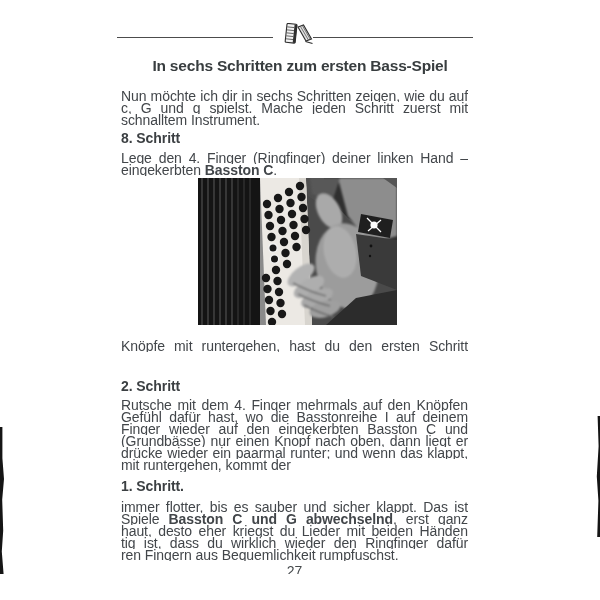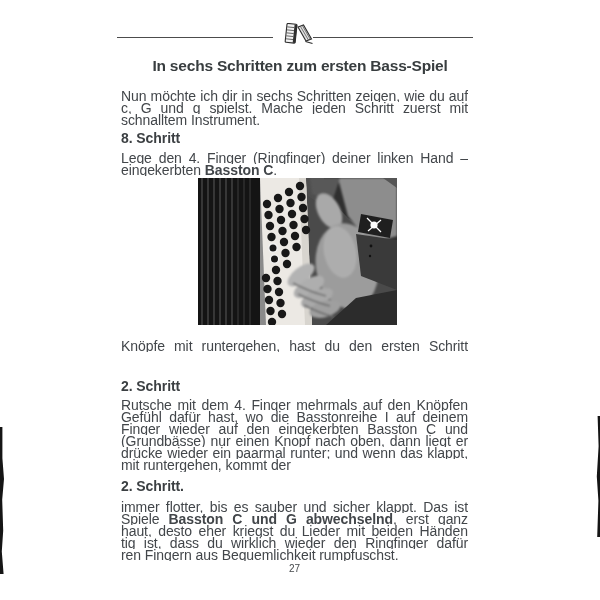--- a/index.html
+++ b/index.html
@@ -18,21 +18,21 @@
   .col{
     position:absolute;left:121px;width:347px;
     font-size:14px;line-height:12.1px;letter-spacing:-0.08px;color:#42464a;
   }
   .tline{height:12.1px;overflow:hidden;text-align:justify;text-align-last:justify;}
   .tline.last{text-align-last:left;}
   .heading{font-weight:bold;color:#3b3f42;}
   .photo{position:absolute;left:198px;top:178px;width:199px;height:147px;}
   .pagenum{
     position:absolute;left:121px;top:563px;width:347px;text-align:center;
-    font-size:10px;color:#45494c;
+    font-size:14px;color:#45494c;
   }
   .edge-mark{position:absolute;background:#151515;width:4px;}
   .edge-mark.left{
     left:0;top:427px;height:173px;
     clip-path:polygon(0% 0%,60% 0%,60% 18%,100% 30%,55% 42%,80% 60%,45% 72%,100% 88%,100% 100%,0% 100%);
   }
   .edge-mark.right{
     right:0;top:416px;height:121px;
     clip-path:polygon(40% 0%,100% 0%,100% 100%,30% 100%,60% 70%,20% 50%,65% 25%);
   }
@@ -186,21 +186,21 @@
   <div class="col heading" style="top:380px">2. Schritt</div>
   <div class="col" style="top:399px">
       <div class="tline">Rutsche mit dem 4. Finger mehrmals auf den Knöpfen der <b>Basstonreihe I (Grund-</b></div>
       <div class="tline">Gefühl dafür hast, wo die Basstonreihe I auf deinem Instrument liegt, lege deinen 1.</div>
       <div class="tline">Finger wieder auf den eingekerbten Basston C und rutsche damit die Basstonreihe I</div>
       <div class="tline">(Grundbässe) nur einen Knopf nach oben, dann liegt er auf dem <b>Basston G</b>! Diesen</div>
       <div class="tline">drücke wieder ein paarmal runter; und wenn das klappt, ohne dass Nachbarknöpfe</div>
       <div class="tline last">mit runtergehen, kommt der</div>
     </div>
 
-  <div class="col heading" style="top:480px">2. Schritt.</div>
+  <div class="col heading" style="top:480px">1. Schritt.</div>
   <div class="col" style="top:501px">
       <div class="tline">immer flotter, bis es sauber und sicher klappt. Das ist ganz wichtig; je besser es hin-</div>
       <div class="tline">Spiele <b>Basston C und G abwechselnd</b>, erst ganz gemächlich und nach und nach</div>
       <div class="tline">haut, desto eher kriegst du Lieder mit beiden Händen zusammen hin. Genauso wich-</div>
       <div class="tline">tig ist, dass du wirklich wieder den Ringfinger dafür nimmst und nicht mit den ande-</div>
       <div class="tline last">ren Fingern aus Bequemlichkeit rumpfuschst.</div>
     </div>
 
   <div class="pagenum">27</div>
 

